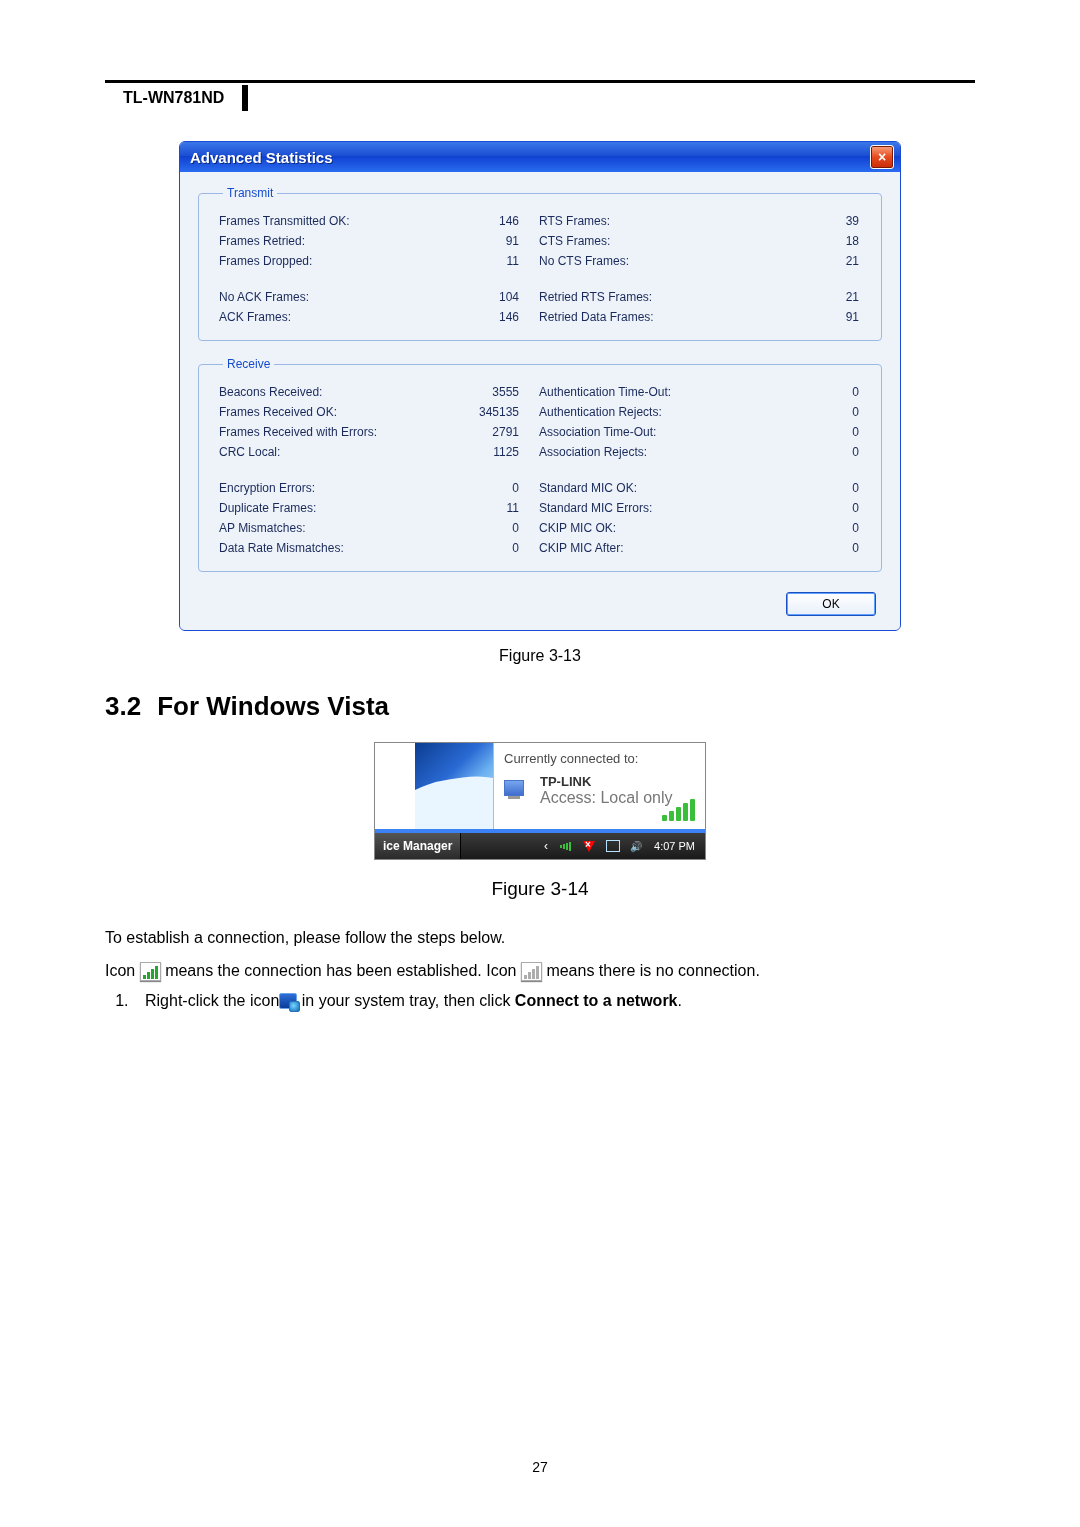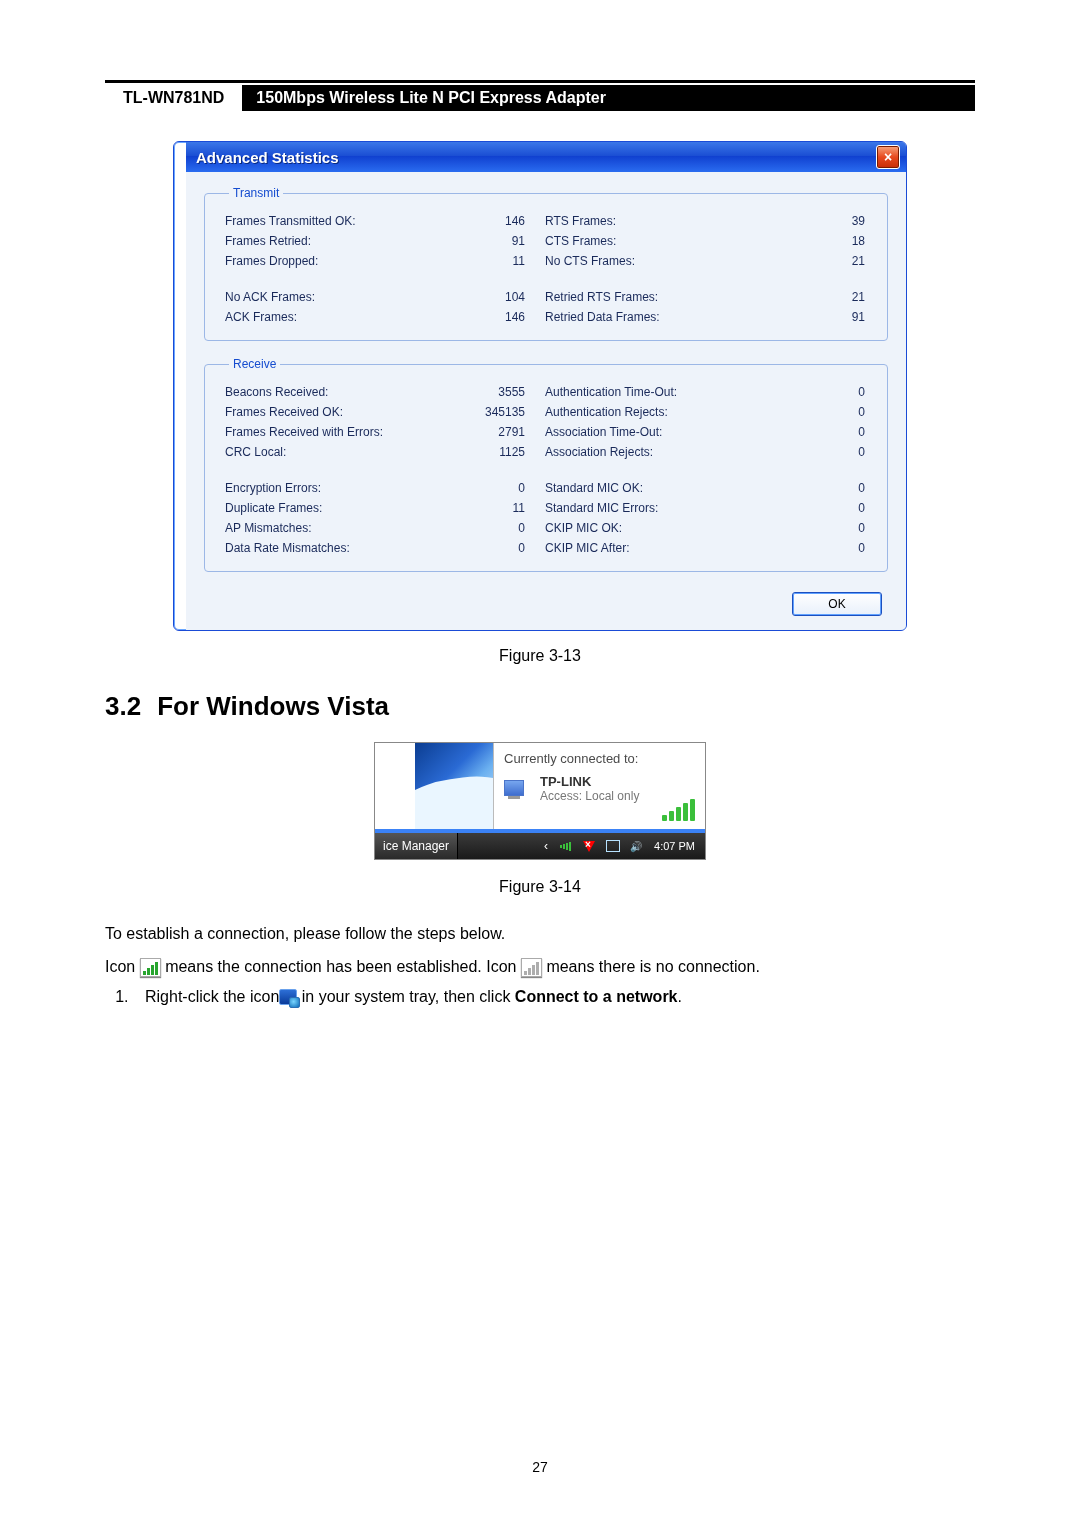--- a/index.html
+++ b/index.html
@@ -40,21 +40,20 @@
     font-size: 16px;
     padding: 4px 0 0 8px;
   }
   .win {
     margin: 30px auto 0 auto;
     width: 720px;
     border: 1px solid #1a4bd6;
     border-radius: 6px;
     overflow: hidden;
     box-shadow: 0 0 0 1px #6aa7ff inset;
-    padding-left: 12px;
   }
   .titlebar {
     display: flex;
     align-items: center;
     justify-content: space-between;
     height: 30px;
     background: linear-gradient(to bottom, #3b77e8 0%, #1b4fd4 45%, #0f3fcf 46%, #2a6cf0 100%);
     padding: 0 6px 0 10px;
   }
   .titlebar .title {
@@ -156,21 +155,21 @@
     flex: 1;
     background: #fff;
     padding: 8px 10px 4px 10px;
     font-family: "Segoe UI", Tahoma, sans-serif;
     color: #4a4a4a;
     position: relative;
   }
   .vista-right .hd { font-size: 13px; margin-bottom: 8px; }
   .vista-net { display: flex; gap: 16px; }
   .vista-net .netname { font-size: 13px; color: #333; font-weight: 600; }
-  .vista-net .netacc { font-size: 12px; color: #777; }
+  .vista-net .netacc { font-size: 16px; color: #777; }
   .monitor-icon {
     width: 18px; height: 14px; border: 1px solid #4a74c9;
     background: linear-gradient(#77a6ef,#3f6ecf);
     position: relative; margin-top: 6px;
   }
   .monitor-icon::after {
     content: ""; position: absolute; left: 3px; bottom: -4px;
     width: 12px; height: 3px; background: #999;
   }
   .sig-big { position: absolute; right: 10px; bottom: 8px; display: flex; align-items: flex-end; gap: 2px; }
@@ -185,20 +184,21 @@
     display: flex;
     align-items: center;
     background: linear-gradient(to bottom, #3b3b3b, #1a1a1a);
     font-family: "Segoe UI", Tahoma, sans-serif;
   }
   .taskbar .tbtn {
     font-size: 12px; color: #fff; padding: 0 8px; height: 100%;
     display: flex; align-items: center;
     background: linear-gradient(to bottom, #555, #2a2a2a);
     border-right: 1px solid #000;
+    font-weight: bold;
   }
   .tray {
     margin-left: auto; display: flex; align-items: center; gap: 10px;
     padding: 0 10px; color: #fff; font-size: 11px;
   }
   .tray .arrow { color: #fff; font-size: 12px; }
   .tray .ico { width: 14px; height: 14px; display: inline-flex; align-items: center; justify-content: center; }
   .ico-shield {
     width: 0; height: 0; border-left: 6px solid transparent; border-right: 6px solid transparent;
     border-top: 11px solid #ff0000; position: relative;
@@ -207,21 +207,21 @@
   .ico-net {
     width: 14px; height: 10px; border: 1px solid #b7e2ff; position: relative;
   }
   .ico-vol::before { content: "🔊"; font-size: 10px; }
   .ico-green {
     display: inline-flex; align-items: flex-end; gap: 1px;
   }
   .ico-green i { width: 2px; background: #3bbf3b; }
   .ico-green i:nth-child(1){height:3px}.ico-green i:nth-child(2){height:5px}
   .ico-green i:nth-child(3){height:7px}.ico-green i:nth-child(4){height:9px}
-  .fig14cap { text-align: center; font-size: 16px; margin: 18px 0 26px 0; }
+  .fig14cap { text-align: center; font-size: 19px; margin: 18px 0 26px 0; }
   .icon-sig {
     display: inline-flex; align-items: flex-end; gap: 1px;
     border: 1px solid #aaa; box-shadow: 0 1px 1px #888;
     padding: 1px 2px; height: 15px; vertical-align: -3px;
     background: #fff;
   }
   .icon-sig i { width: 3px; display: block; }
   .icon-sig.green i { background: #27a52e; }
   .icon-sig.grey i { background: #adadad; }
   .icon-sig i:nth-child(1){height:4px}.icon-sig i:nth-child(2){height:7px}
@@ -241,21 +241,20 @@
   ol.steps li { font-size: 16px; padding-left: 12px; margin-bottom: 24px; }
   .page-num { position: absolute; left: 0; right: 0; bottom: 52px; text-align: center; font-size: 14px; }
 </style>
 </head>
 <body>
 
 <div class="page">
   <div class="header-line"></div>
   <div class="header-bar">
     <div class="header-left">TL-WN781ND</div>
-    <div class="header-right">150Mbps Wireless Lite N PCI Express Adapter</div>
   </div>
 
   <div class="win">
     <div class="titlebar">
       <span class="title">Advanced Statistics</span>
       <div class="close-btn">
           <span>×</span>
         </div>
     </div>
     <div class="win-body">

